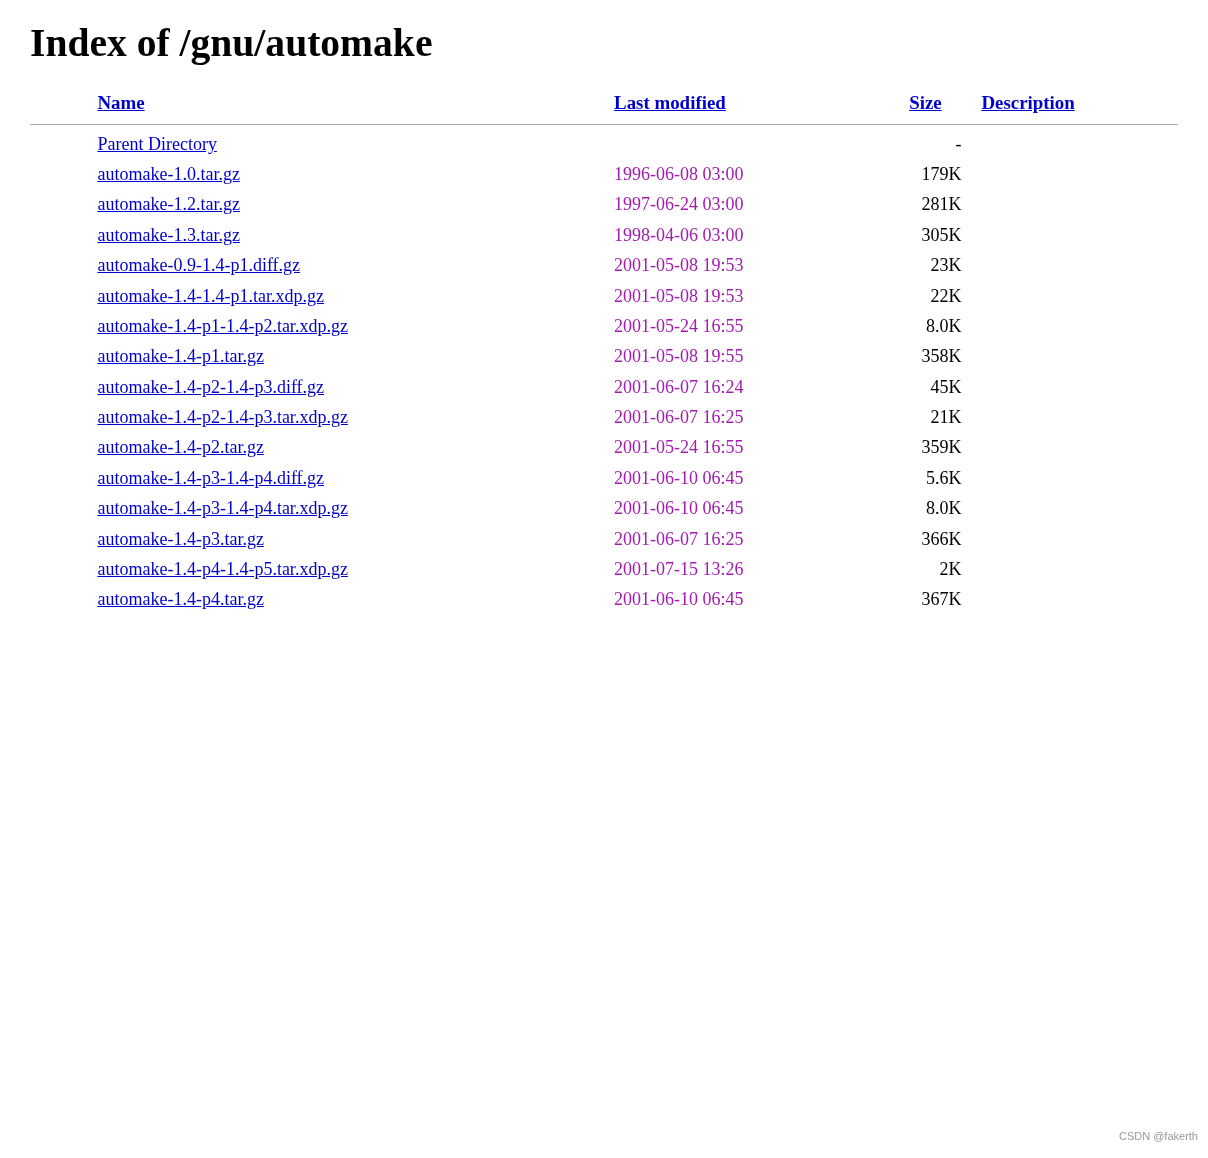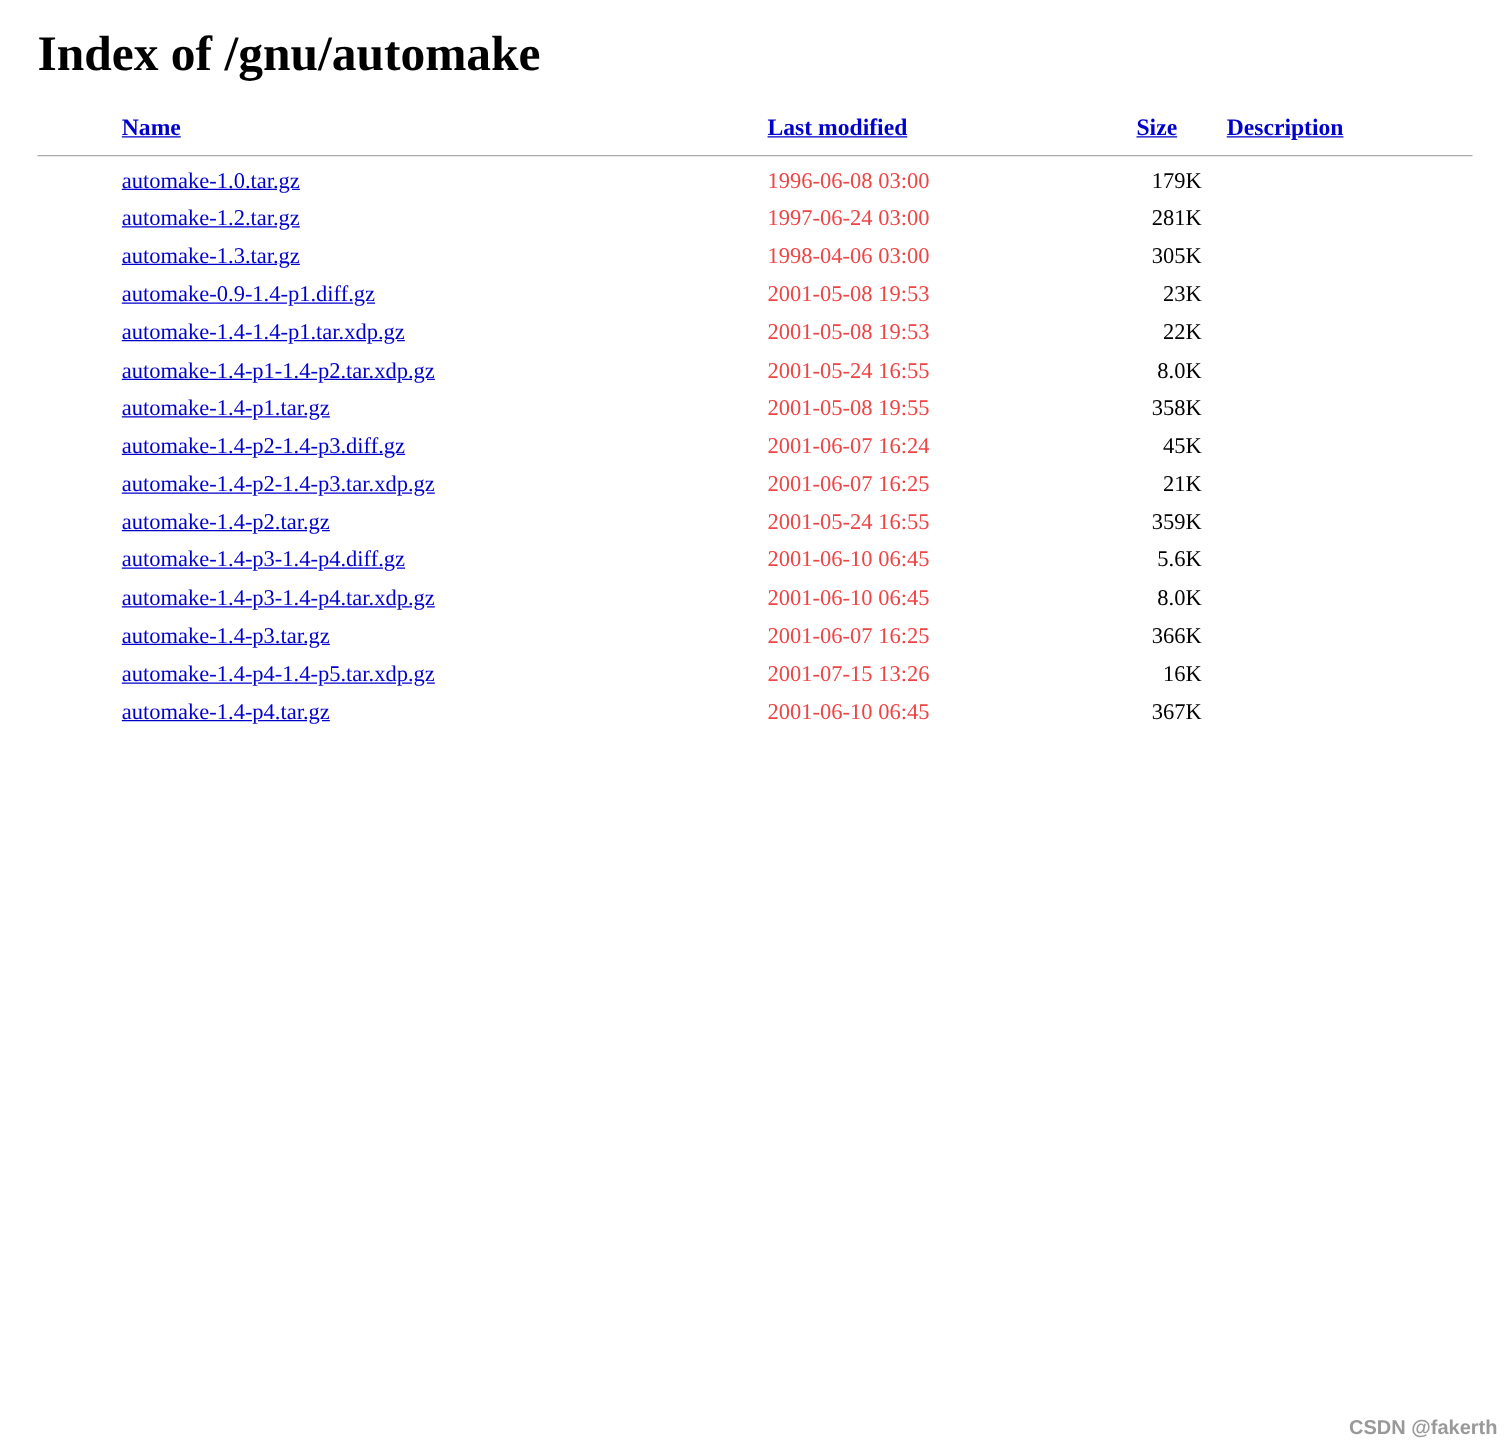--- a/index.html
+++ b/index.html
@@ -46,31 +46,30 @@
       font-size: 1em;
     }
     .icon-cell {
       width: 40px;
       text-align: center;
     }
     .th-name { width: 45%; }
     .th-modified { width: 24%; }
     .th-size { width: 8%; text-align: center; }
     .th-desc { width: 18%; }
-    td.td-modified { color: #ef4444; }
+    td.td-modified { color: #a21caf; }
     td.td-size { text-align: right; color: #000; }
     td.td-desc { color: #000; }
     .watermark {
       position: fixed;
-      bottom: 6px;
+      bottom: 16px;
       right: 10px;
-      font-size: 16px;
+      font-size: 11px;
       color: #999;
       font-family: Arial, sans-serif;
-      font-weight: bold;
     }
   </style>
 </head>
 <body>
 
 <h1>Index of /gnu/automake</h1>
 
 <table>
   <thead>
     <tr>
@@ -88,20 +87,33 @@
         <a href="#">Description</a>
       </th>
     </tr>
     <tr>
       <td colspan="5">
           <hr class="divider">
         </td>
     </tr>
   </thead>
   <tbody id="file-list">
+  <tr>
+        <td class="icon-cell"><span style="display: inline-block; vertical-align: middle;"><svg viewBox="0 0 36 34" xmlns="http://www.w3.org/2000/svg">
+
+      <rect x="4" y="10" width="28" height="20" rx="2" fill="#d4a017" stroke="#888" stroke-width="1"></rect>
+      <rect x="4" y="7" width="12" height="6" rx="2" fill="#d4a017" stroke="#888" stroke-width="1"></rect>
+
+      <polygon points="20,16 12,21 20,26 20,23 28,23 28,19 20,19" fill="#222"></polygon>
+    </svg></span></td>
+        <td><a href="../">Parent Directory</a></td>
+        <td class="td-modified"></td>
+        <td class="td-size">-</td>
+        <td class="td-desc"></td>
+      </tr>
       <tr>
         <td class="icon-cell"><span style="display: inline-block; vertical-align: middle;"><svg viewBox="0 0 28 34" xmlns="http://www.w3.org/2000/svg">
 
       <rect x="2" y="0" width="20" height="26" rx="1" ry="1" fill="white" stroke="#888" stroke-width="1.5"></rect>
 
       <polygon points="16,0 22,6 16,6" fill="#ccc" stroke="#888" stroke-width="1"></polygon>
 
       <rect x="0" y="14" width="16" height="18" rx="1" fill="#cc0000"></rect>
 
       <line x1="5" y1="5" x2="13" y2="5" stroke="#aaa" stroke-width="1.2"></line>
@@ -351,21 +363,21 @@
 
       <rect x="0" y="14" width="16" height="18" rx="1" fill="#cc0000"></rect>
 
       <line x1="5" y1="5" x2="13" y2="5" stroke="#aaa" stroke-width="1.2"></line>
       <line x1="5" y1="9" x2="13" y2="9" stroke="#aaa" stroke-width="1.2"></line>
 
       <polygon points="3,20 9,20 9,17 14,23 9,29 9,26 3,26" fill="white"></polygon>
     </svg></span></td>
         <td><a href="automake-1.4-p4-1.4-p5.tar.xdp.gz">automake-1.4-p4-1.4-p5.tar.xdp.gz</a></td>
         <td class="td-modified">2001-07-15 13:26</td>
-        <td class="td-size">16K</td>
+        <td class="td-size">2K</td>
         <td class="td-desc"></td>
       </tr>
       <tr>
         <td class="icon-cell"><span style="display: inline-block; vertical-align: middle;"><svg viewBox="0 0 28 34" xmlns="http://www.w3.org/2000/svg">
 
       <rect x="2" y="0" width="20" height="26" rx="1" ry="1" fill="white" stroke="#888" stroke-width="1.5"></rect>
 
       <polygon points="16,0 22,6 16,6" fill="#ccc" stroke="#888" stroke-width="1"></polygon>
 
       <rect x="0" y="14" width="16" height="18" rx="1" fill="#cc0000"></rect>

